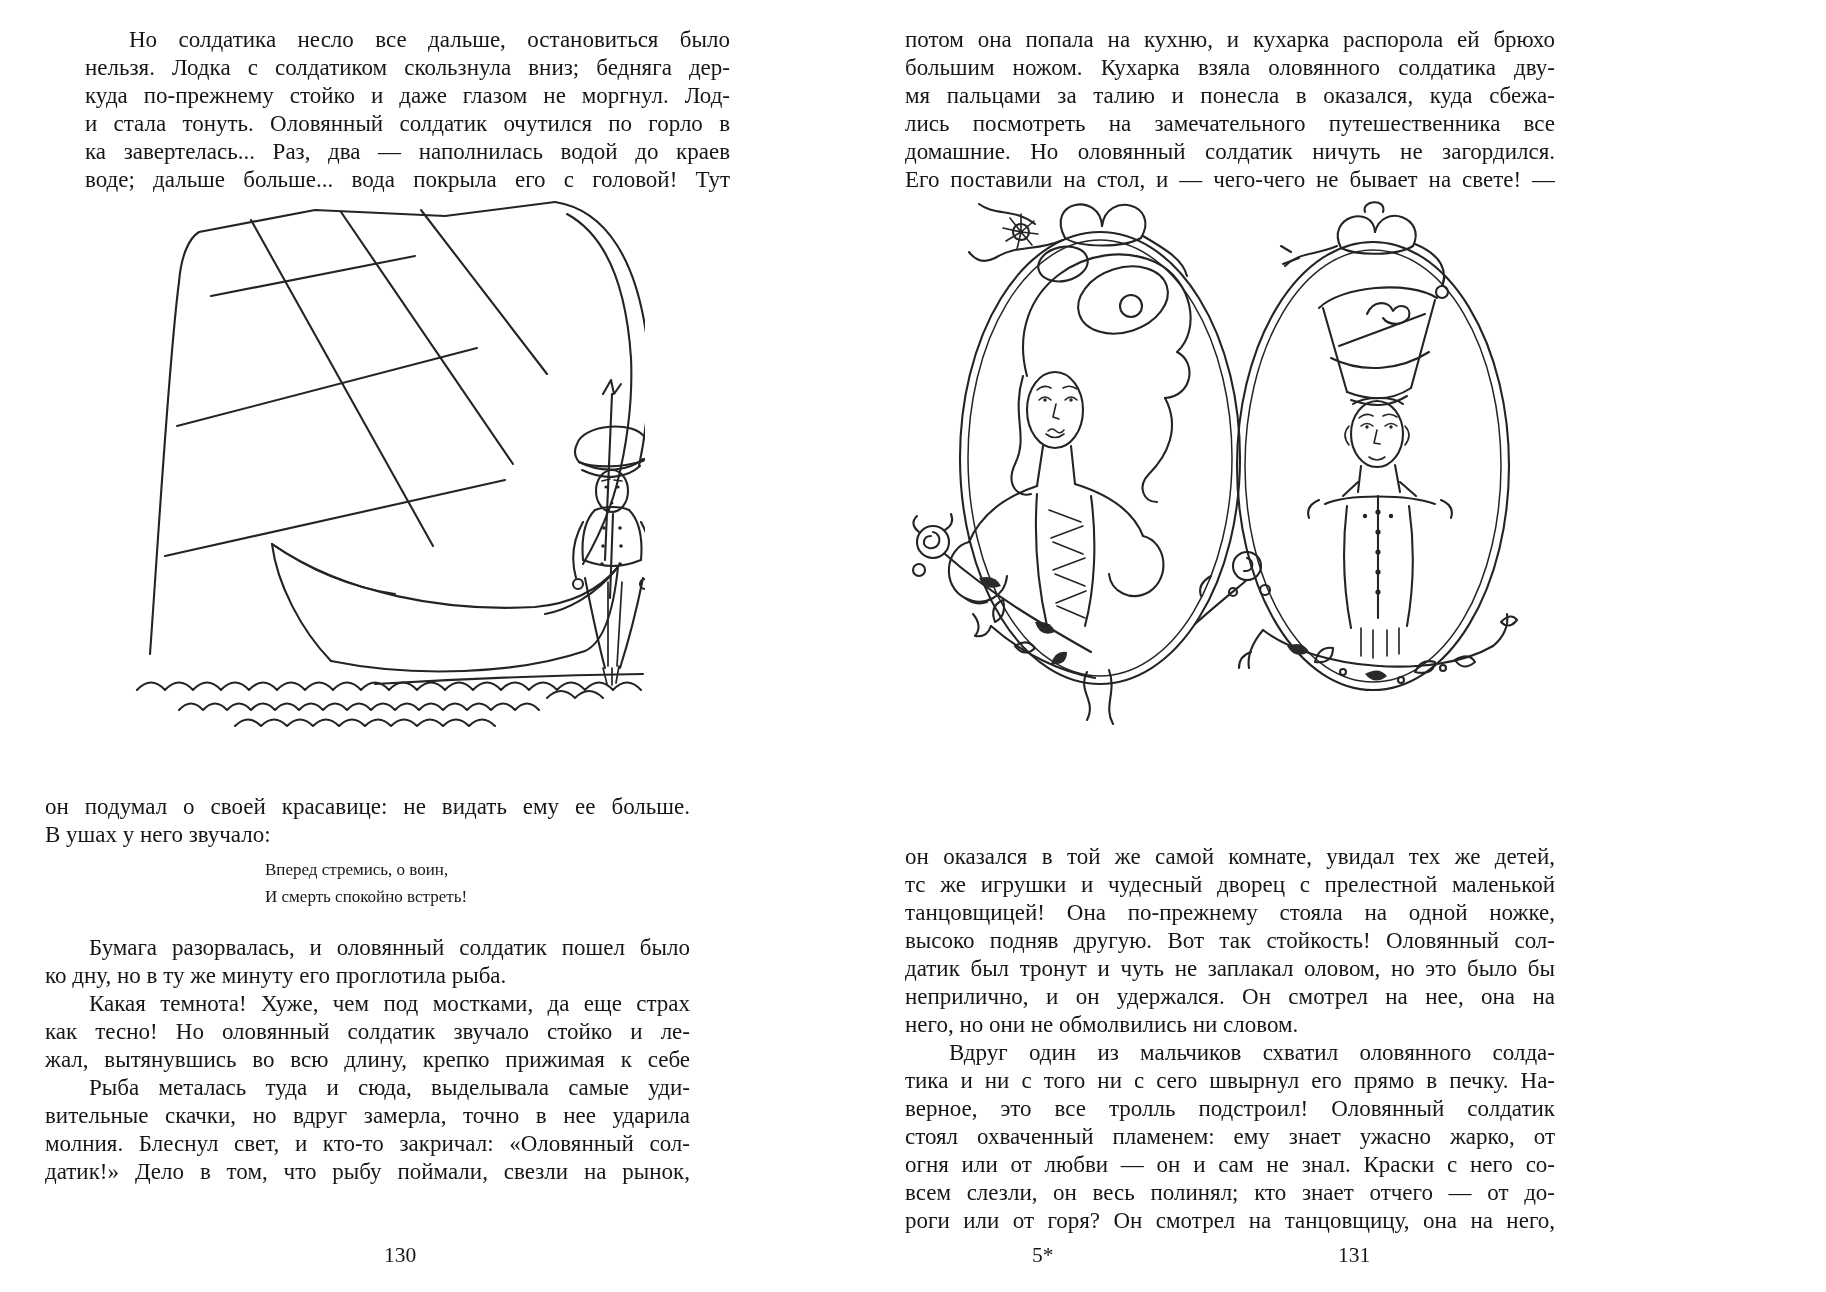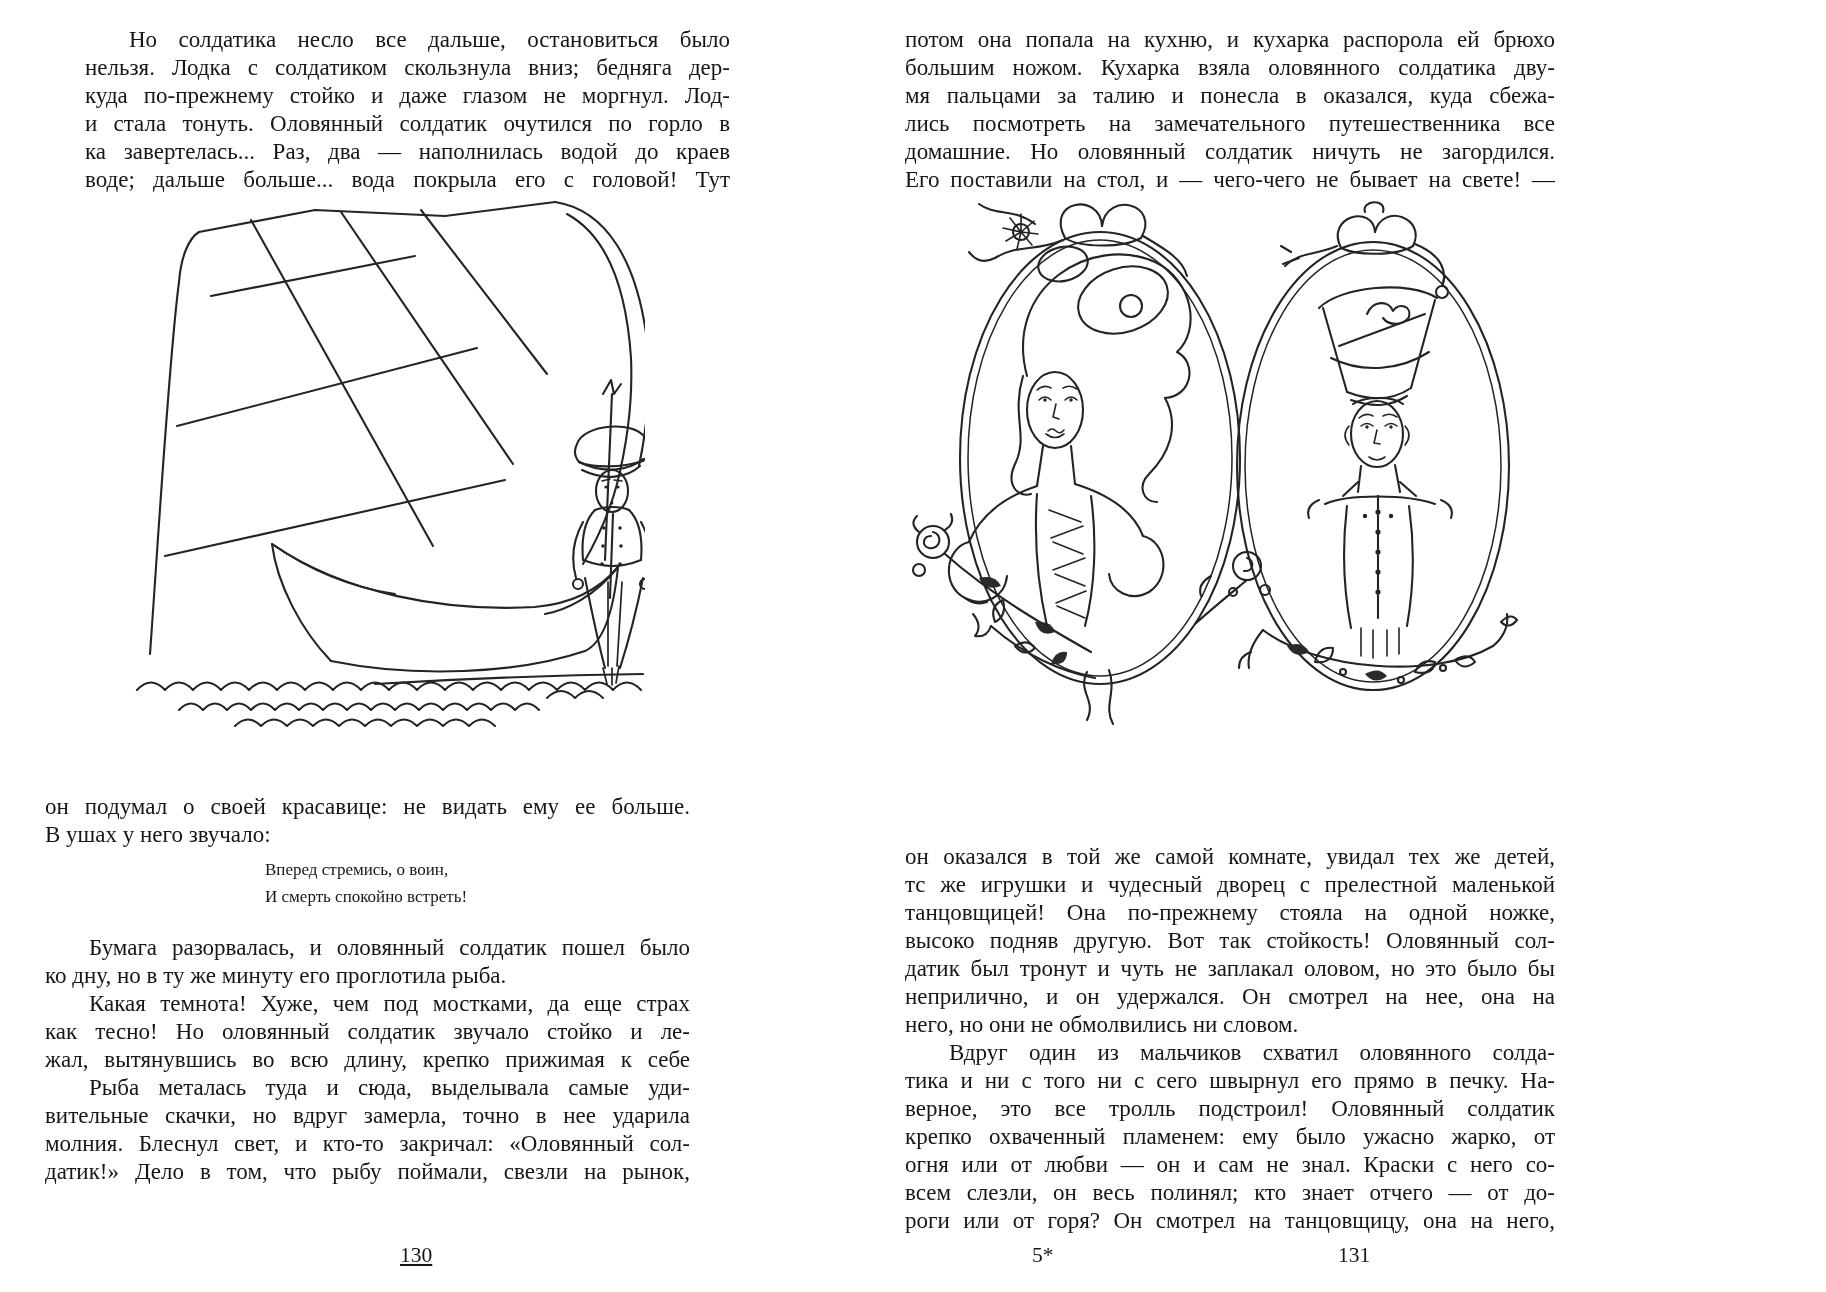--- a/index.html
+++ b/index.html
@@ -111,21 +111,21 @@
     <div class="line last">ко дну, но в ту же минуту его проглотила рыба.</div>
     <div class="line indent">Какая темнота! Хуже, чем под мостками, да еще страх</div>
     <div class="line">как тесно! Но оловянный солдатик звучало стойко и ле-</div>
     <div class="line">жал, вытянувшись во всю длину, крепко прижимая к себе</div>
     <div class="line indent">Рыба металась туда и сюда, выделывала самые уди-</div>
     <div class="line">вительные скачки, но вдруг замерла, точно в нее ударила</div>
     <div class="line">молния. Блеснул свет, и кто-то закричал: «Оловянный сол-</div>
     <div class="line">датик!» Дело в том, что рыбу поймали, свезли на рынок,</div>
   </div>
 
-  <div class="footer-num" style="left:400px;top:1242px;text-decoration:underline;">130</div>
+  <div class="footer-num" style="left:384px;top:1242px;">130</div>
 
   <div class="col" style="left:905px;top:26px;width:650px;">
     <div class="line">потом она попала на кухню, и кухарка распорола ей брюхо</div>
     <div class="line">большим ножом. Кухарка взяла оловянного солдатика дву-</div>
     <div class="line">мя пальцами за талию и понесла в оказался, куда сбежа-</div>
     <div class="line">лись посмотреть на замечательного путешественника все</div>
     <div class="line">домашние. Но оловянный солдатик ничуть не загордился.</div>
     <div class="line">Его поставили на стол, и — чего-чего не бывает на свете! —</div>
   </div>
 
@@ -252,21 +252,21 @@
     <div class="line">он оказался в той же самой комнате, увидал тех же детей,</div>
     <div class="line">тс же игрушки и чудесный дворец с прелестной маленькой</div>
     <div class="line">танцовщицей! Она по-прежнему стояла на одной ножке,</div>
     <div class="line">высоко подняв другую. Вот так стойкость! Оловянный сол-</div>
     <div class="line">датик был тронут и чуть не заплакал оловом, но это было бы</div>
     <div class="line">неприлично, и он удержался. Он смотрел на нее, она на</div>
     <div class="line last">него, но они не обмолвились ни словом.</div>
     <div class="line indent">Вдруг один из мальчиков схватил оловянного солда-</div>
     <div class="line">тика и ни с того ни с сего швырнул его прямо в печку. На-</div>
     <div class="line">верное, это все тролль подстроил! Оловянный солдатик</div>
-    <div class="line">крепко охваченный пламенем: ему было ужасно жарко, от</div>
+    <div class="line">стоял охваченный пламенем: ему знает ужасно жарко, от</div>
     <div class="line">огня или от любви — он и сам не знал. Краски с него со-</div>
     <div class="line">всем слезли, он весь полинял; кто знает отчего — от до-</div>
     <div class="line">роги или от горя? Он смотрел на танцовщицу, она на него,</div>
   </div>
 
   <div class="footer-num" style="left:1032px;top:1242px;">5*</div>
   <div class="footer-num" style="left:1338px;top:1242px;font-family:Liberation Serif, serif;">131</div>
 
 </div>
 

